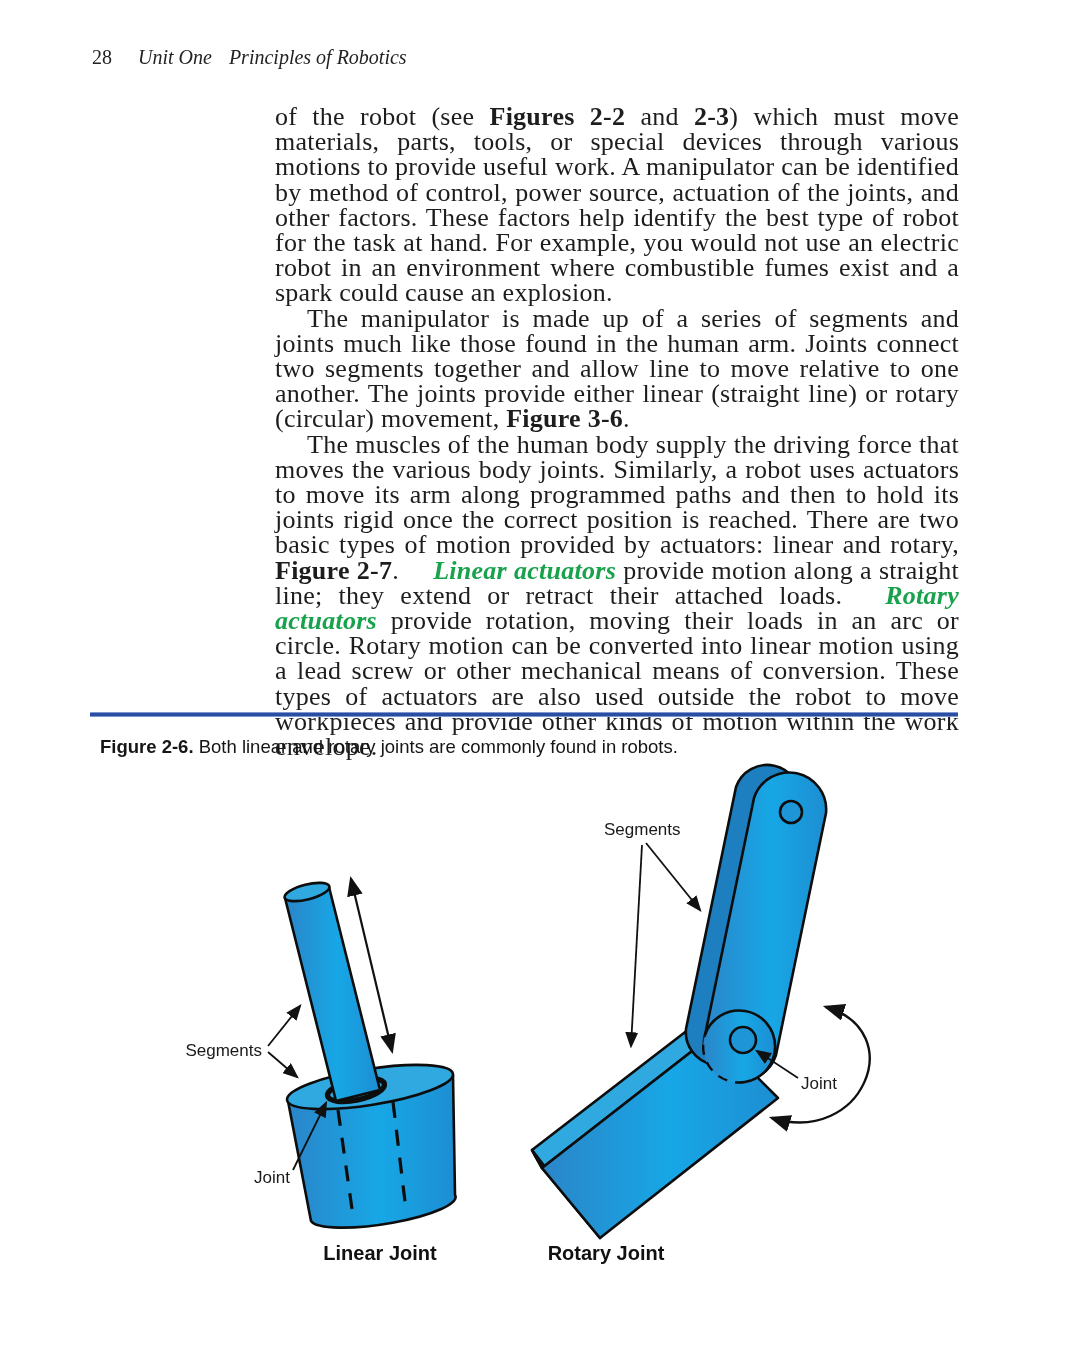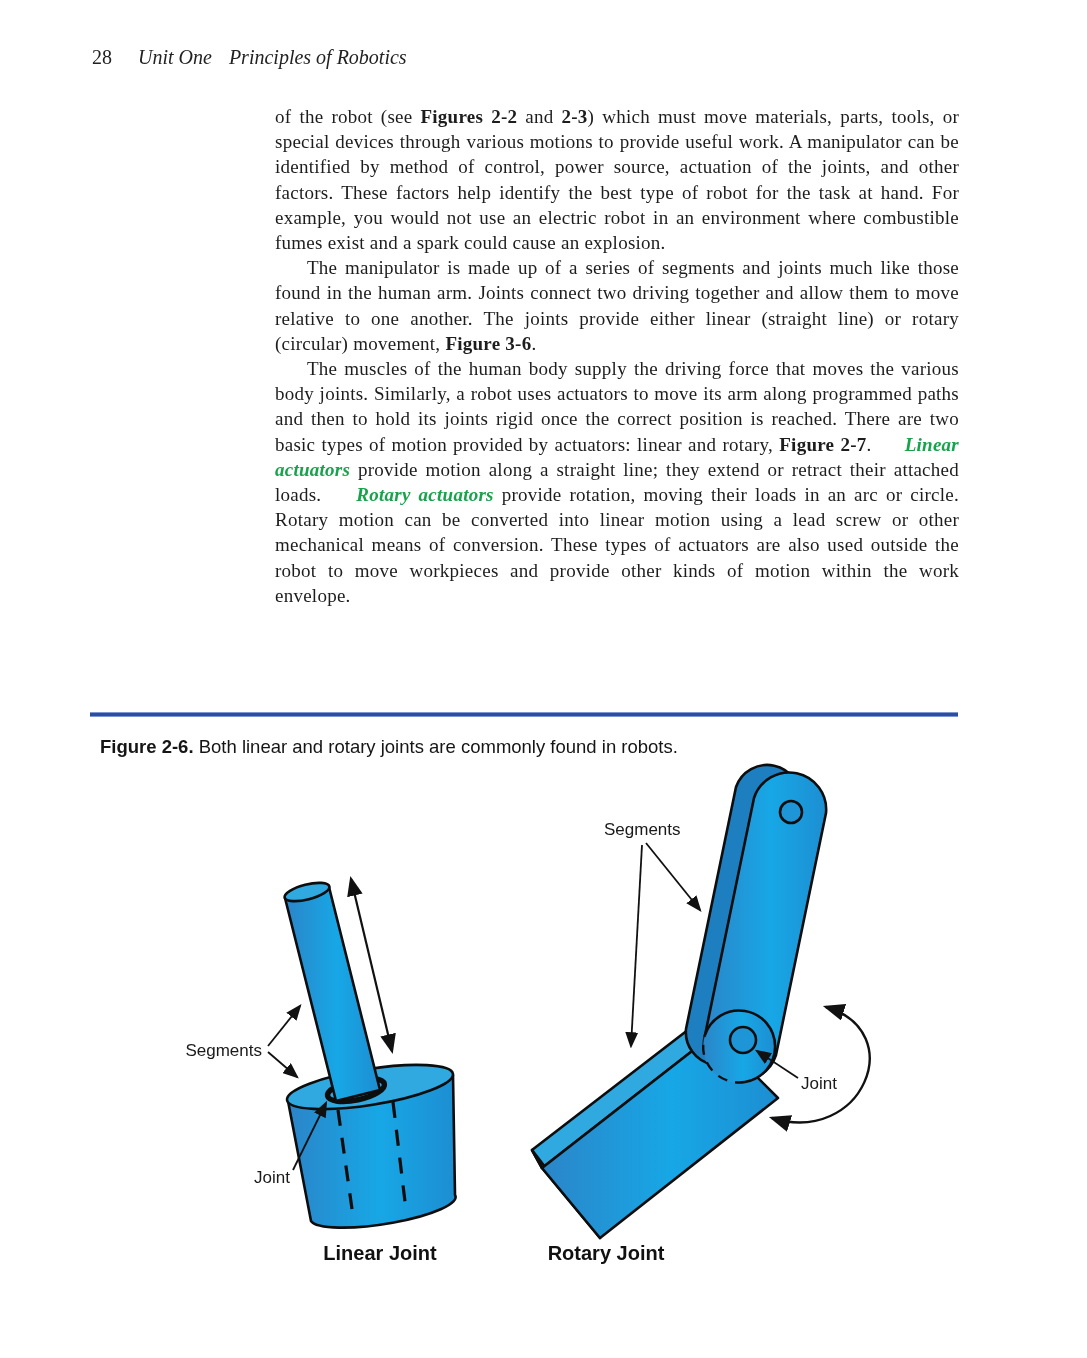--- a/index.html
+++ b/index.html
@@ -20,21 +20,21 @@
     color:#222;
     white-space:nowrap;
   }
   .running-head .pgnum{font-style:normal;margin-right:26px;}
   .running-head .ital{font-style:italic;margin-right:17px;}
   
   .body-text{
     position:absolute;
     left:275px; top:104px;
     width:684px;
-    font-size:19px;
+    font-size:26px;
     line-height:25.2px;
     text-align:justify;
     letter-spacing:0.25px;
     color:#1d1d1d;
   }
   .para{margin:0;}
   .para.indent{text-indent:32px;}
   .b{font-weight:bold;}
   .i{font-style:italic;margin-left:27px;}
   .green{color:var(--green-text,#18a24c);}
@@ -87,21 +87,21 @@
 <body>
 
 <div class="page">
 
   <div class="running-head">
     <span class="pgnum">28</span><span class="ital">Unit One</span><span class="ital">Principles of Robotics</span>
   </div>
 
   <main class="body-text" id="body-text">
       <div class="para"><span>of the robot (see </span><span class="b">Figures 2-2</span><span> and </span><span class="b">2-3</span><span>) which must move materials, parts, tools, or special devices through various motions to provide useful work. A manipulator can be identified by method of control, power source, actuation of the joints, and other factors. These factors help identify the best type of robot for the task at hand. For example, you would not use an electric robot in an environment where combustible fumes exist and a spark could cause an explosion.</span></div>
-      <div class="para indent"><span>The manipulator is made up of a series of segments and joints much like those found in the human arm. Joints connect two driving together and allow them to move relative to one another. The joints provide either linear (straight line) or rotary (circular) movement, </span><span class="b">Figure 3-6</span><span>.</span></div>
+      <div class="para indent"><span>The manipulator is made up of a series of segments and joints much like those found in the human arm. Joints connect two segments together and allow line to move relative to one another. The joints provide either linear (straight line) or rotary (circular) movement, </span><span class="b">Figure 3-6</span><span>.</span></div>
       <div class="para indent"><span>The muscles of the human body supply the driving force that moves the various body joints. Similarly, a robot uses actuators to move its arm along programmed paths and then to hold its joints rigid once the correct position is reached. There are two basic types of motion provided by actuators: linear and rotary, </span><span class="b">Figure 2-7</span><span>. </span><span class="b i green">Linear actuators</span><span> provide motion along a straight line; they extend or retract their attached loads. </span><span class="b i green">Rotary actuators</span><span> provide rotation, moving their loads in an arc or circle. Rotary motion can be converted into linear motion using a lead screw or other mechanical means of conversion. These types of actuators are also used outside the robot to move workpieces and provide other kinds of motion within the work envelope.</span></div>
     </main>
 
   <div class="fig-rule"></div>
 
   <div class="fig-caption">
     <span class="cap-label">Figure 2-6.</span>
     <span>Both linear and rotary joints are commonly found in robots.</span>
   </div>
 

